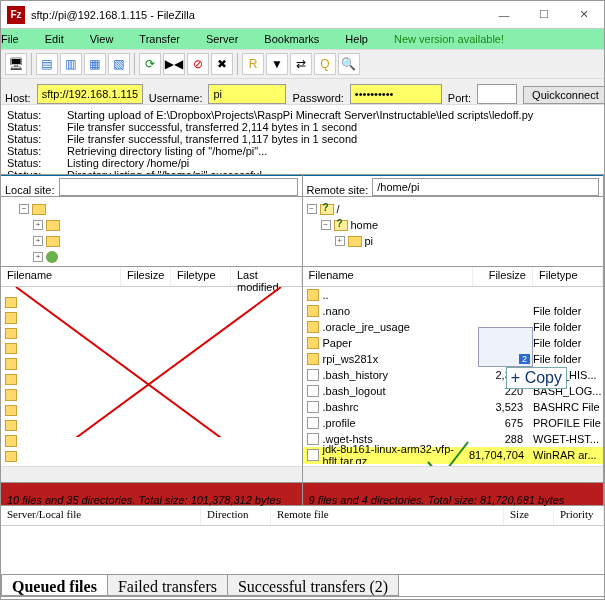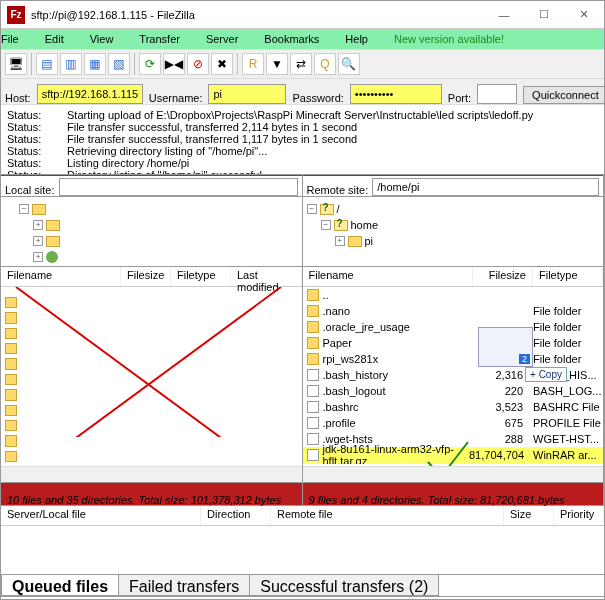--- a/index.html
+++ b/index.html
@@ -43,24 +43,24 @@
   .filerow .nm { flex: 1; }
   .filerow .sz { width: 60px; text-align: right; padding-right: 6px; }
   .filerow .tp { width: 70px; }
   .filerow.hl { background: #ffff66; }
   .hicon { width: 12px; height: 12px; display: inline-flex; align-items: center; justify-content: center; font-size: 10px; }
   .hicon.fld { background: #ffd96a; border: 1px solid #caa23a; }
   .hicon.file { background: #fff; border: 1px solid #999; }
   .scroll { position: absolute; bottom: 0; left: 0; right: 0; height: 16px; background: #f0f0f0; border-top: 1px solid #ddd; }
   .summary { height: 18px; border-top: 1px solid #999; padding: 11px 6px; background: #b91c1c; font-size: 11px; font-style: italic; }
   .check { position: absolute; pointer-events: none; }
-  .copyhint { position: absolute; top: 100px; right: 36px; border: 1px solid #7aa; background: #fff; padding: 1px 4px; font-size: 10px; color: #137; }
+  .copyhint { position: absolute; top: 100px; right: 36px; border: 1px solid #7aa; background: #fff; padding: 1px 4px; font-size: 16px; color: #137; }
   .dragbadge { position: absolute; top: 60px; right: 70px; width: 55px; height: 40px; border: 1px solid #99b; background: #eef3fb; display: flex; align-items: flex-end; justify-content: flex-end; padding: 2px; }
   .dragbadge .num { background: #2a6cd4; color: #fff; font-size: 9px; padding: 0 3px; }
-  .queuepane { border-top: 1px solid #999; }
+  .queuepane { border-top: 1px solid #999; font-family: Liberation Serif, serif; }
   .queuehdr { display: flex; height: 20px; border-bottom: 1px solid #ccc; }
   .queuehdr .col { padding: 2px 6px; border-right: 1px solid #eee; }
   .queuebody { height: 48px; background: #fff; }
   .tabs { height: 22px; display: flex; border-top: 1px solid #999; }
   .tabs .tab { padding: 3px 10px; border: 1px solid #999; border-top: none; background: #f0f0f0; font-size: 16px; margin-right: -1px; }
   .tabs .tab.active { background: #fff; font-weight: bold; }
   .statusbar { height: 22px; border-top: 1px solid #999; display: flex; align-items: center; justify-content: flex-end; padding: 0 8px; gap: 6px; font-size: 11px; }
   .vstrip { position: absolute; left: 4px; top: 30px; bottom: 20px; width: 14px; display: flex; flex-direction: column; gap: 4px; }
   .vstrip span { width: 12px; height: 12px; background: #ffd96a; border: 1px solid #caa23a; }
 </style>

